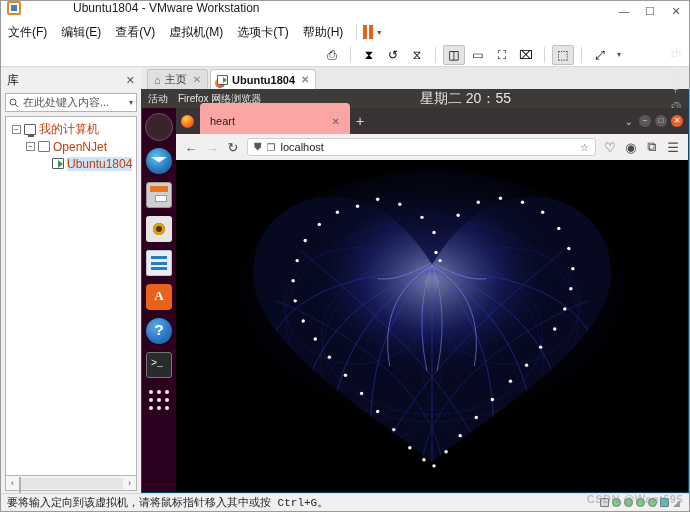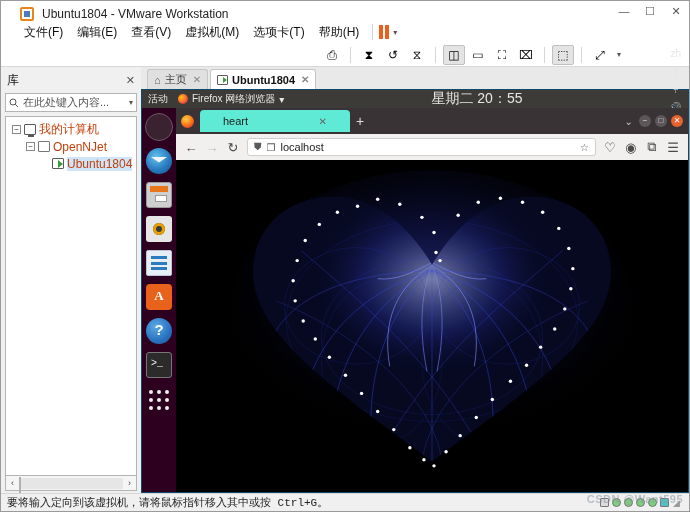--- a/index.html
+++ b/index.html
@@ -12,43 +12,44 @@
   }
   .vmware-window {
     width: 690px; height: 512px;
     background: #f0f0f0;
     display: flex; flex-direction: column;
     border: 1px solid #9a9a9a;
   }
 
   
   .titlebar {
-    height: 20px; display: flex; align-items: flex-end;
-    background: #ffffff; padding-left: 19px;
+    height: 20px; display: flex; align-items: flex-start;
+    background: #ffffff; padding-left: 6px;
     flex: 0 0 20px;
+    gap: 44px;
   }
   .app-logo {
     width: 14px; height: 14px; position: relative; margin-right: 8px;
     border: 2px solid #e8861e; border-radius: 2px; background: #fff;
   }
   .app-logo::after {
     content:""; position:absolute; left:2px; top:2px; width:6px; height:6px;
     background:#4a7ebb;
   }
   .title-text { font-size: 12px; color: #222; flex: 1; }
   .win-ctrls { display:flex; }
   .win-btn {
     width: 26px; height: 20px; display:flex; align-items:center; justify-content:center;
     color:#555; font-size:11px;
   }
 
   
   .menubar {
     height: 22px; display:flex; align-items:center;
-    background:#ffffff; padding-left:16px;
+    background:#ffffff; padding-left:0;
     flex: 0 0 22px;
   }
   .menu-item {
     padding: 2px 7px; font-size: 12px; color:#111; white-space:nowrap;
   }
   .menu-sep { width:1px; height:16px; background:#d0d0d0; margin:0 6px; }
   .pause-icon { display:flex; gap:2px; align-items:center; }
   .pause-icon i { display:block; width:4px; height:14px; background:#e8601c; }
   .caret { font-size:8px; color:#555; margin-left:4px; }
 
@@ -153,21 +154,21 @@
   
   .guest {
     flex:1; display:flex; flex-direction:column; min-height:0;
     background:#2c001e; border:1px solid #0c4a6e;
   }
   .ubuntu-top {
     height:18px; flex:0 0 18px; background:#3c3b37; color:#e8e6e3;
     display:flex; align-items:center; font-size:10px; padding: 0 6px;
   }
   .ut-left { display:flex; align-items:center; gap:10px; }
-  .ut-app { display:flex; align-items:center; gap:4px; }
+  .ut-app { display:flex; align-items:center; gap:4px;flex-direction:column; }
   .ff-dot {
     width:10px; height:10px; border-radius:50%;
     background: radial-gradient(circle at 35% 35%, #ffc107 0%, #ff7139 45%, #e03a2f 75%);
   }
   .ut-center { flex:1; text-align:center; font-size:14px; }
   .ut-right { display:flex; align-items:center; gap:7px;flex-direction:column; }
   .glyph { display:inline-block; }
 
   .ubuntu-main { flex:1; display:flex; min-height:0; }
   .dock {
@@ -235,22 +236,22 @@
   .ff-tabbar {
     height:26px; flex:0 0 26px; background:#3a3335;
     display:flex; align-items:center; padding: 0 5px; gap:6px;
   }
   .ff-mini-logo {
     width:13px; height:13px; border-radius:50%;
     background: radial-gradient(circle at 38% 32%, #ffd24a 0%, #ff8a1f 40%, #e8401f 80%);
     flex:0 0 13px;
   }
   .ff-tab {
-    height:22px; min-width:150px; background:#5eead4; border-radius:4px 4px 0 0;
-    display:flex; align-items:center; padding: 0 23px; gap:6px;
+    height:36px; min-width:150px; background:#fca5a5; border-radius:4px 4px 0 0;
+    display:flex; align-items:center; padding: 0 10px; gap:6px;
     color:#222; font-size:11px;
   }
   .ff-tab .label { flex:1; }
   .ff-tab .x { color:#666; font-size:10px; }
   .ff-newtab { color:#ddd; font-size:14px; line-height:14px; }
   .ff-tabbar .spacer { flex:1; }
   .ff-chev { color:#ccc; font-size:10px; }
   .ff-wctl { display:flex; align-items:center; gap:4px; }
   .ff-wbtn {
     width:12px; height:12px; border-radius:50%; background:#5d5659;

